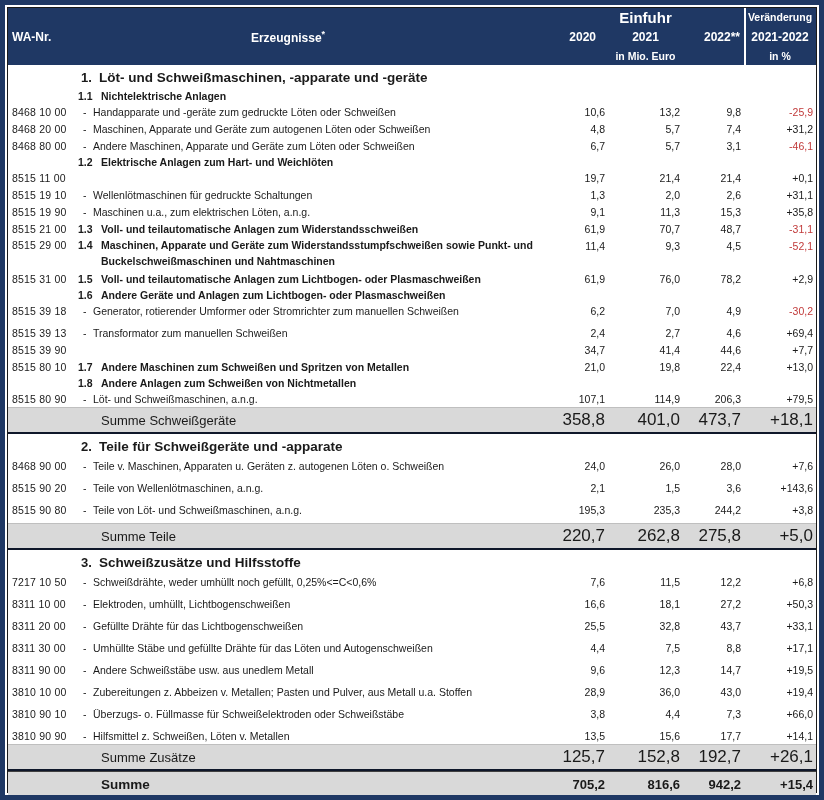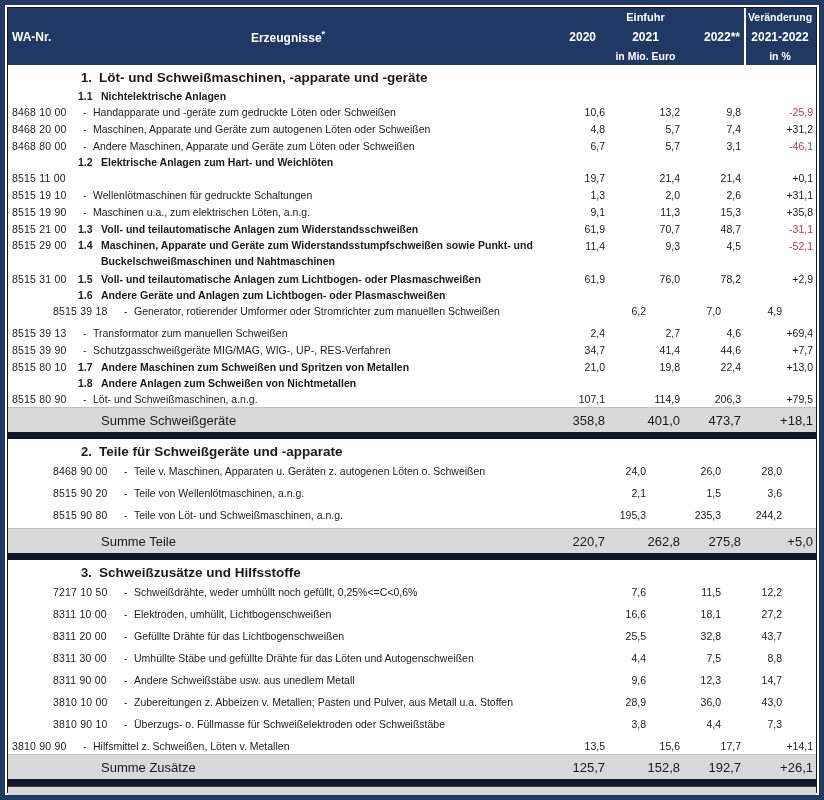--- a/index.html
+++ b/index.html
@@ -11,21 +11,21 @@
   .inner{border:1px solid #1a1a1a;height:100%;box-sizing:border-box;display:flex;flex-direction:column;background:#fff;}
 
   
   .hdr{position:relative;background:#1F3864;color:#fff;height:57px;flex:0 0 auto;
        display:grid;grid-template-columns:70px 420px 110px 75px 61px 72px;
        grid-template-rows:18px 21px 18px;align-items:center;}
   .hdr .h{font-weight:bold;white-space:nowrap;}
   .h-wa{grid-column:1;grid-row:2;font-size:12px;padding-left:4px;text-align:left;}
   .h-prod{grid-column:2;grid-row:2;font-size:12px;text-align:center;}
   .h-prod sup{font-size:9px;}
-  .h-einfuhr{grid-column:4;grid-row:1;font-size:11px;text-align:center;}
+  .h-einfuhr{grid-column:4;grid-row:1;font-size:15px;text-align:center;}
   .h-2020{grid-column:3;grid-row:2;font-size:12px;text-align:right;padding-right:12px;}
   .h-2021{grid-column:4;grid-row:2;font-size:12px;text-align:center;}
   .h-2022{grid-column:5;grid-row:2;font-size:12px;text-align:right;padding-right:4px;}
   .h-unit{grid-column:4;grid-row:3;font-size:10.5px;text-align:center;}
   .h-vchg{grid-column:6;grid-row:1;font-size:10.5px;text-align:center;}
   .h-chg{grid-column:6;grid-row:2;font-size:12px;text-align:center;}
   .h-pct{grid-column:6;grid-row:3;font-size:10.5px;text-align:center;}
   .hdr-divider{position:absolute;left:736px;top:0;bottom:0;width:2px;background:#fff;}
 
   
@@ -44,27 +44,27 @@
   .trow.bolditem{height:17px;}
   .trow.bolditem .prod{font-size:10.5px;font-weight:bold;}
   .trow.subsection{height:15px;}
   .trow.subsection .prod{grid-column:1 / span 2;padding-left:70px;font-size:10.5px;font-weight:bold;}
   .trow.section{height:21px;margin-top:2px;}
   .trow.section .prod{font-size:13.5px;font-weight:bold;}
   .trow.section .num{width:18px;font-size:13px;padding-left:3px;}
   .trow.twoline{height:33px;align-items:start;line-height:16px;}
   .trow.twoline .val{padding-top:1px;}
   .trow.sum,.trow.grand{background:#D9D9D9;}
-  .trow.sum{height:24px;border-top:1px solid #bfbfbf;border-bottom:7px solid #0f172a;}
+  .trow.sum{height:24px;border-top:1px solid #bfbfbf;border-bottom:2px solid #0f172a;}
   .trow.sum .prod{font-size:13px;padding-left:23px;}
-  .trow.sum .val{font-size:13px;}
+  .trow.sum .val{font-size:17px;}
   .trow.grand{height:25px;border-top:1px solid #404040;}
   .trow.grand .prod{font-size:13.5px;font-weight:bold;padding-left:23px;}
   .trow.grand .val{font-size:13px;font-weight:bold;}
-  .gap-after{margin-bottom:5px;margin-left:41px;}
+  .gap-after{margin-bottom:5px;}
 </style>
 </head>
 <body>
 
 <div class="page">
   <div class="inner">
 
     <div class="hdr">
       <div class="h h-wa">WA-Nr.</div>
       <div class="h h-prod"><span>Erzeugnisse</span><sup>*</sup></div>
@@ -191,21 +191,20 @@
         <div class="trow item">
           <div class="c wa">8515 39 13</div>
           <div class="c prod"><span class="dash">-</span><span>Transformator zum manuellen Schweißen</span></div>
           <div class="c val" style="grid-column: 3;">2,4</div>
           <div class="c val" style="grid-column: 4;">2,7</div>
           <div class="c val" style="grid-column: 5;">4,6</div>
           <div class="c val" style="grid-column: 6;">+69,4</div>
         </div>
         <div class="trow item">
           <div class="c wa">8515 39 90</div>
-          <div class="c prod"><span class="dash">-</span><span>Schutzgasschweißgeräte MIG/MAG, WIG-, UP-, RES-Verfahren</span></div>
           <div class="c val" style="grid-column: 3;">34,7</div>
           <div class="c val" style="grid-column: 4;">41,4</div>
           <div class="c val" style="grid-column: 5;">44,6</div>
           <div class="c val" style="grid-column: 6;">+7,7</div>
         </div>
         <div class="trow bolditem">
           <div class="c wa">8515 80 10</div>
           <div class="c prod"><span class="num">1.7</span><span>Andere Maschinen zum Schweißen und Spritzen von Metallen</span></div>
           <div class="c val" style="grid-column: 3;">21,0</div>
           <div class="c val" style="grid-column: 4;">19,8</div>

